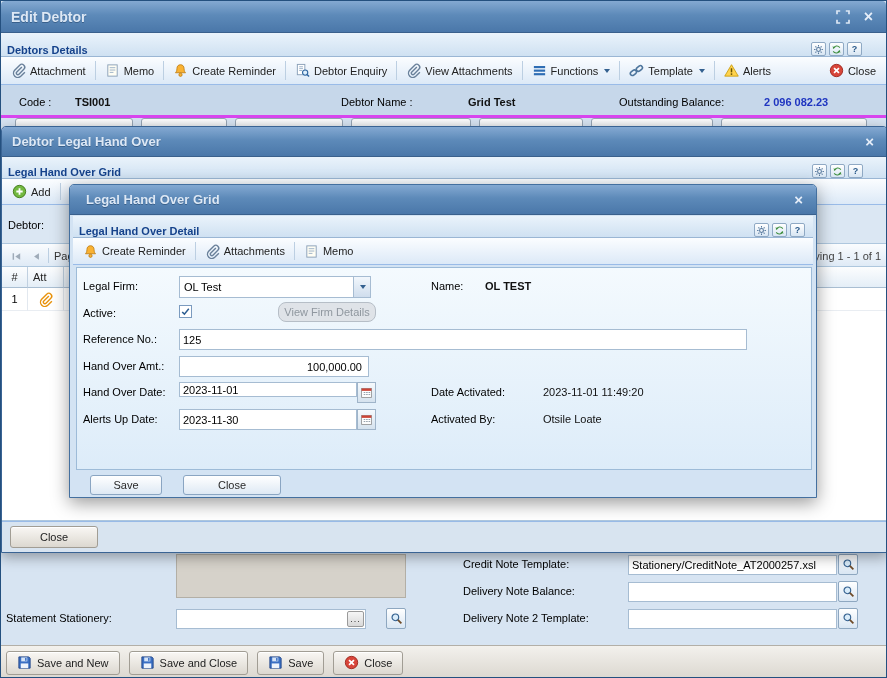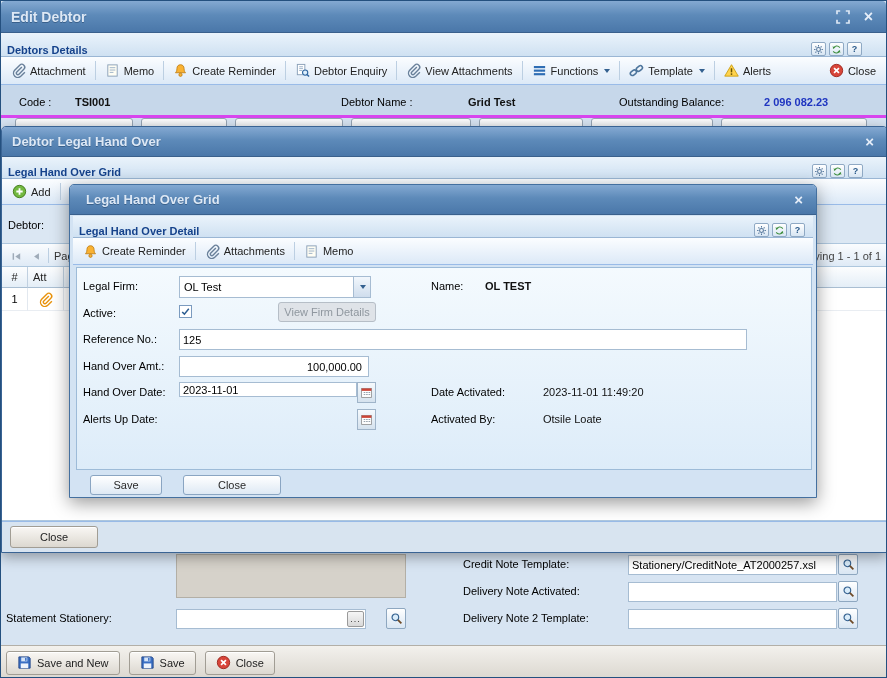--- a/index.html
+++ b/index.html
@@ -17,21 +17,21 @@
   .sec-tools{margin-left:auto;display:flex;gap:3px;align-items:center}
   .mini-btn{width:15px;height:14px;border:1px solid #8fa9c4;border-radius:2px;background:linear-gradient(#ffffff,#d8e6f3);display:inline-flex;align-items:center;justify-content:center;font-size:9px;font-weight:bold;color:#2a5a8a;line-height:1}
   
   .toolbar{position:absolute;left:0;right:0;display:flex;align-items:center;padding:0 4px;background:linear-gradient(#fbfdff,#dce9f7);border-bottom:1px solid #99bbe8}
   .tbtn{display:inline-flex;align-items:center;gap:4px;padding:3px 6px;border-radius:3px;white-space:nowrap;color:#222}
   .tsep{width:1px;align-self:stretch;margin:4px 3px;background:#bccfe2}
   .dd{width:0;height:0;border-left:3.5px solid transparent;border-right:3.5px solid transparent;border-top:4px solid #33608f;margin-left:2px}
   
   .fbtn{display:inline-flex;align-items:center;justify-content:center;gap:5px;height:24px;padding:0 10px;background:linear-gradient(#f9f7f4,#dcd8d0);border:1px solid #a19d94;border-radius:3px;color:#222;box-shadow:inset 0 1px 0 #fff;white-space:nowrap}
   .btn-lite{display:inline-flex;align-items:center;justify-content:center;height:20px;background:linear-gradient(#ffffff,#dee9f4);border:1px solid #8aa5c2;border-radius:3px;color:#2a2a2a;white-space:nowrap}
-  .btn-dis{display:inline-flex;align-items:center;justify-content:center;height:20px;background:#dfe3e8;border:1px solid #b6bec7;border-radius:3px;color:#8f979f;white-space:nowrap}
+  .btn-dis{display:inline-flex;align-items:center;justify-content:center;height:20px;background:#dfe3e8;border:1px solid #b6bec7;border-radius:8px;color:#8f979f;white-space:nowrap}
   
   .inp{position:absolute;height:20px;border:1px solid #a6bcd2;background:#fff;padding:0 3px;font:inherit;color:#000}
   .inp.right{text-align:right;padding-right:6px}
   .sel{position:absolute;height:22px;border:1px solid #a6bcd2;background:#fff;display:flex;align-items:center}
   .sel-text{flex:1;padding:0 4px;white-space:nowrap;overflow:hidden}
   .sel-trig{width:17px;height:100%;background:linear-gradient(#f2f7fc,#cfdded);border-left:1px solid #a6bcd2;display:flex;align-items:center;justify-content:center}
   .cal-btn{position:absolute;width:19px;height:21px;border:1px solid #9fb4c9;background:linear-gradient(#f6fafd,#d5e2ee);display:flex;align-items:center;justify-content:center}
   .mag-btn{position:absolute;width:20px;height:21px;border:1px solid #8ea7c0;border-radius:2px;background:linear-gradient(#fff,#d9e6f3);display:flex;align-items:center;justify-content:center}
   .cb{position:absolute;width:13px;height:13px;border:1px solid #7b9bbf;background:#fff;display:flex;align-items:center;justify-content:center}
   .dots{width:17px;height:16px;margin-right:1px;background:linear-gradient(#f6f6f6,#d9d9d9);border:1px solid #9a9a9a;border-radius:2px;display:flex;align-items:center;justify-content:center;font-size:9px;line-height:1;color:#333;letter-spacing:1px}
@@ -270,21 +270,21 @@
   <div class="greybox" style="left:175px;top:553px;width:230px;height:44px"></div>
 
   <span class="lbl" style="left:462px;top:557px">Credit Note Template:</span>
   <input class="inp" style="left: 627px; top: 554px; width: 209px;" value="Stationery/CreditNote_AT2000257.xsl">
   <span class="mag-btn" style="left:837px;top:553px">
       <svg class="ic13">
         <use href="#i-mag"></use>
       </svg>
     </span>
 
-  <span class="lbl" style="left:462px;top:584px">Delivery Note Activated:</span>
+  <span class="lbl" style="left:462px;top:584px">Delivery Note Balance:</span>
   <input class="inp" style="left: 627px; top: 581px; width: 209px;" value="">
   <span class="mag-btn" style="left:837px;top:580px">
       <svg class="ic13">
         <use href="#i-mag"></use>
       </svg>
     </span>
 
   <span class="lbl" style="left:5px;top:611px">Statement Stationery:</span>
   <div class="abs" style="left:175px;top:608px;width:190px;height:20px;border:1px solid #a6bcd2;background:#fff;display:flex;align-items:center">
     <span style="flex:1;padding:0 3px"></span>
@@ -303,20 +303,26 @@
         <use href="#i-mag"></use>
       </svg>
     </span>
 
   <div class="abs" style="left:0;top:644px;width:887px;height:34px;display:flex;align-items:center;gap:9px;padding:0 5px;background:linear-gradient(#f3f1ed,#dbd7cf);border-top:1px solid #b3afa7">
     <span class="fbtn">
       <svg class="ic">
           <use href="#i-save"></use>
         </svg>
       <span>Save and New</span>
+    </span>
+    <span class="fbtn">
+      <svg class="ic">
+          <use href="#i-save"></use>
+        </svg>
+      <span>Save and Close</span>
     </span>
     <span class="fbtn">
       <svg class="ic">
           <use href="#i-save"></use>
         </svg>
       <span>Save</span>
     </span>
     <span class="fbtn">
       <svg class="ic">
           <use href="#i-closered"></use>
@@ -479,20 +485,21 @@
       <input class="inp" style="left: 102px; top: 114px; width: 178px; height: 15px;" value="2023-11-01">
       <span class="cal-btn" style="left:280px;top:114px">
           <svg class="ic13">
             <use href="#i-cal"></use>
           </svg>
         </span>
       <span class="lbl" style="left:354px;top:118px">Date Activated:</span>
       <span class="val" style="left:466px;top:118px">2023-11-01 11:49:20</span>
 
       <span class="lbl" style="left:6px;top:145px">Alerts Up Date:</span>
+      <input class="inp" style="left: 102px; top: 141px; width: 178px; height: 21px;" value="2023-11-30">
       <span class="cal-btn" style="left:280px;top:141px">
           <svg class="ic13">
             <use href="#i-cal"></use>
           </svg>
         </span>
       <span class="lbl" style="left:354px;top:145px">Activated By:</span>
       <span class="val" style="left:466px;top:145px">Otsile Loate</span>
     </div>
 
     <span class="btn-lite" style="position:absolute;left:20px;top:290px;width:72px">

